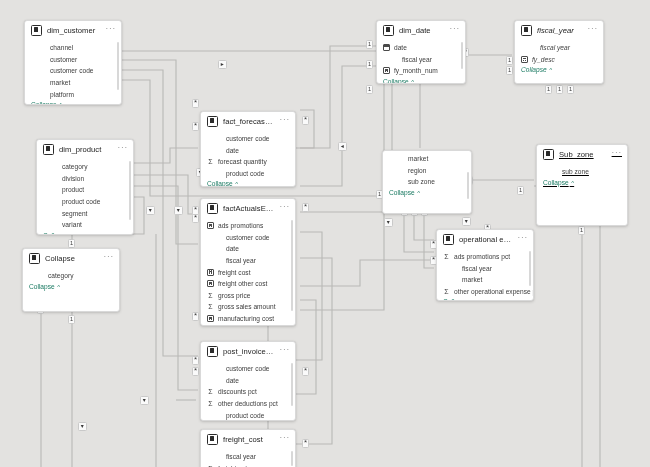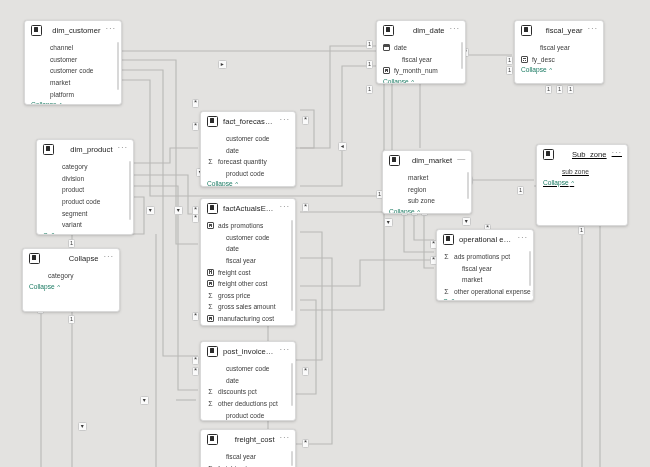--- a/index.html
+++ b/index.html
@@ -20,21 +20,20 @@
     box-shadow:0 1px 3px rgba(0,0,0,.16), 0 0 1px rgba(0,0,0,.12);
     box-sizing:border-box;
     overflow:hidden;
     z-index:5;
   }
   .tbl-head{
     display:flex;align-items:center;
     height:19px;
     padding:0 5px 0 6px;
     gap:5px;
-    text-align:right;
   }
   .tbl-icon{
     width:9px;height:9px;flex:0 0 9px;
     border:1.2px solid #2b2b2b;
     border-radius:1.5px;
     position:relative;
     background:#fff;
   }
   .tbl-icon:before{
     content:"";position:absolute;left:1.5px;top:1.2px;
@@ -449,44 +448,39 @@
             <span class="f-name">fiscal year</span>
           </div>
           <div class="field">
             <span class="f-ico calc"></span>
             <span class="f-name">fy_month_num</span>
           </div>
         </div>
         <div class="collapse">Collapse<span class="chev"> ^</span></div>
         <div class="scroll-rail"></div>
       </div>
-      <div class="table-card" style="left: 514px; top: 20px; width: 90px; height: 64px;">
+      <div class="table-card" style="left: 514px; top: 20px; width: 90px; height: 64px; font-style: italic;">
         <div class="tbl-head">
           <span class="tbl-icon"></span>
           <span class="tbl-title">fiscal_year</span>
           <span class="tbl-more">···</span>
         </div>
         <div class="tbl-fields">
           <div class="field indent">
             <span class="f-ico blank"></span>
             <span class="f-name">fiscal year</span>
           </div>
           <div class="field">
             <span class="f-ico calc"></span>
             <span class="f-name">fy_desc</span>
           </div>
         </div>
         <div class="collapse">Collapse<span class="chev"> ^</span></div>
       </div>
       <div class="table-card" style="left: 382px; top: 150px; width: 90px; height: 64px;">
-        <div class="tbl-head">
-          <span class="tbl-icon"></span>
-          <span class="tbl-title">dim_market</span>
-          <span class="tbl-more">—</span>
-        </div>
         <div class="tbl-fields">
           <div class="field indent">
             <span class="f-ico blank"></span>
             <span class="f-name">market</span>
           </div>
           <div class="field indent">
             <span class="f-ico blank"></span>
             <span class="f-name">region</span>
           </div>
           <div class="field indent">

